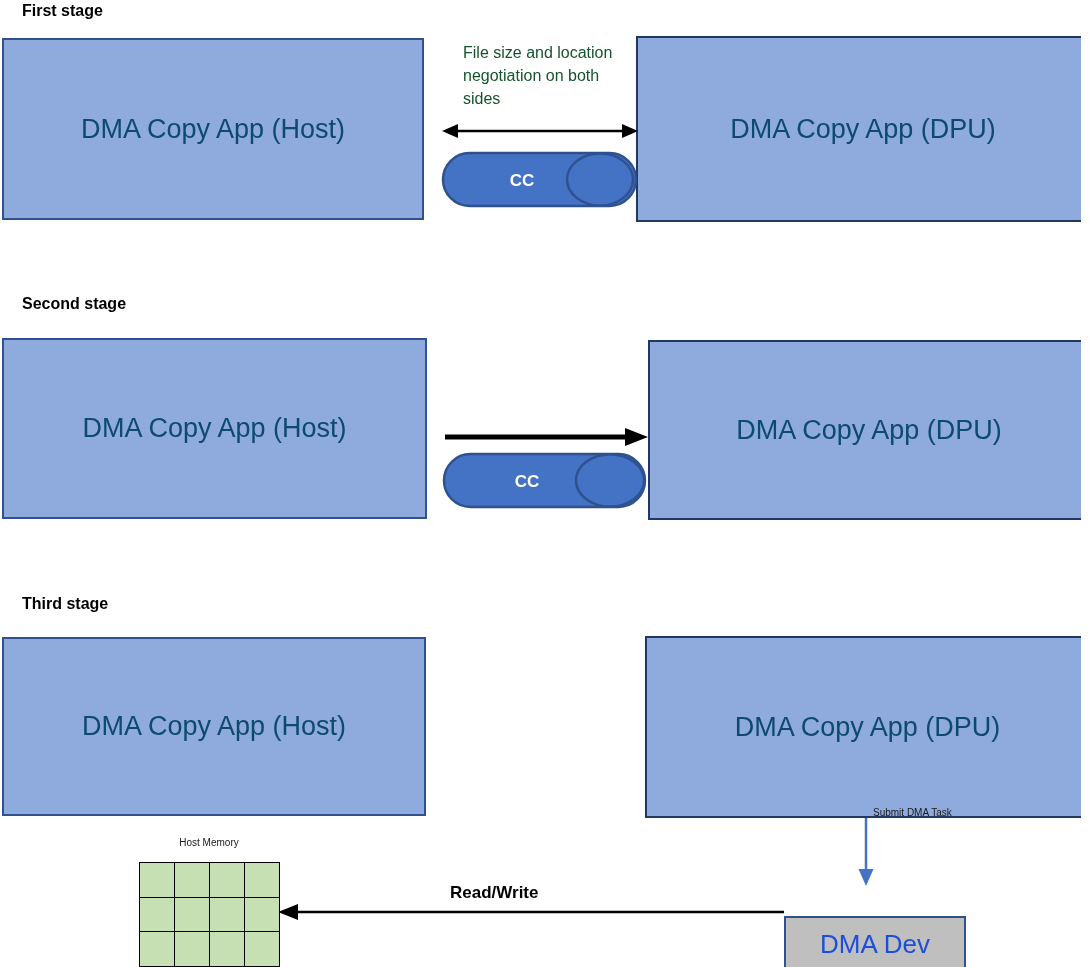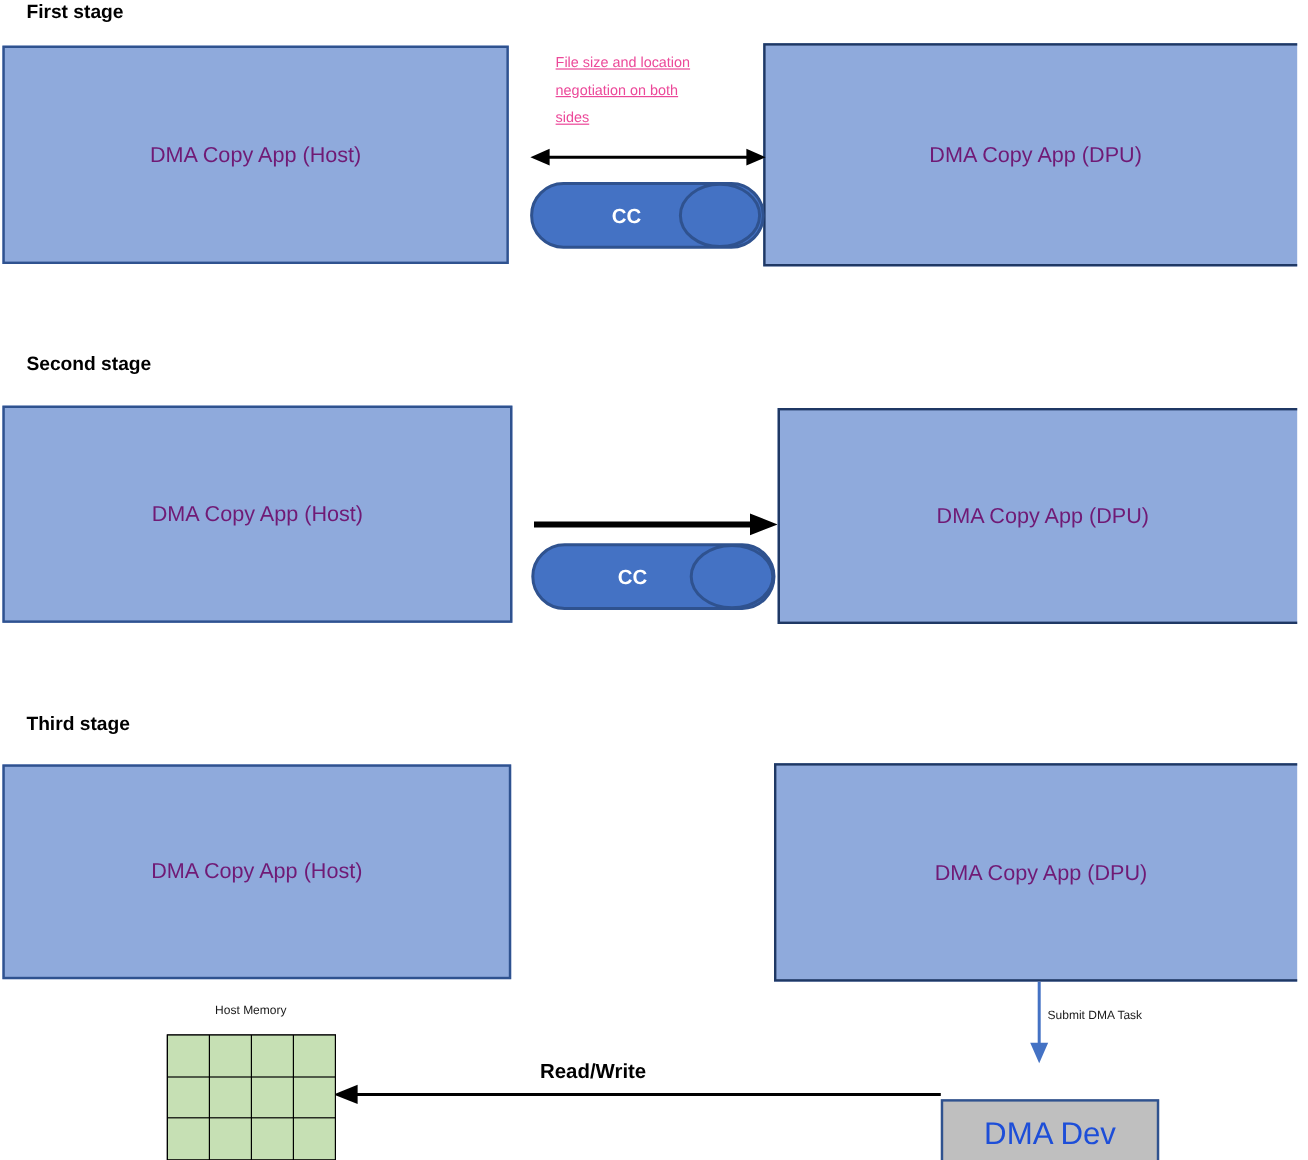--- a/index.html
+++ b/index.html
@@ -18,31 +18,30 @@
     font-weight: 700;
     color: #000000;
     line-height: 19px;
     white-space: nowrap;
   }
   .app-box {
     display: flex;
     align-items: center;
     justify-content: center;
     background: #8FAADC;
-    color: #701a75;
-    font-size: 18px;
+    color: #0c4a6e;
+    font-size: 27px;
     text-align: center;
   }
   .host-border { border: 2px solid #2F528F; }
   .dpu-border  { border: 2.5px solid #1F3864; }
   .annotation {
-    font-size: 12px;
+    font-size: 16px;
     line-height: 23px;
-    color: #ec4899;
-    text-decoration: underline;
+    color: #14532d;
   }
   .small-label {
     font-size: 10px;
     line-height: 18px;
     color: #1a1a1a;
     white-space: nowrap;
   }
   .rw-label {
     font-size: 17px;
     font-weight: 700;
@@ -133,21 +132,21 @@
 
   <div class="abs app-box dpu-border" style="left:645px; top:636px; width:445px; height:182px;">
     <span>DMA Copy App (DPU)</span>
   </div>
 
   <svg class="abs" style="left:857px; top:818px;" width="18" height="69" viewBox="0 0 18 69">
     <line x1="9" y1="0" x2="9" y2="53" stroke="#4472C4" stroke-width="2.5"></line>
     <polygon points="9,68 1.5,51 16.5,51" fill="#4472C4"></polygon>
   </svg>
 
-  <div class="abs small-label" style="left:873px; top:838px;">Submit DMA Task</div>
+  <div class="abs small-label" style="left:873px; top:804px;">Submit DMA Task</div>
 
   <div class="abs dma-dev-box" style="left:784px; top:888px; width:182px; height:56px;">
     <span>DMA Dev</span>
   </div>
 
   <svg class="abs" style="left:278px; top:901px;" width="507" height="22" viewBox="0 0 507 22">
     <line x1="506" y1="11" x2="16" y2="11" stroke="#000000" stroke-width="2.5"></line>
     <polygon points="0,11 20,3 20,19" fill="#000000"></polygon>
   </svg>
 

